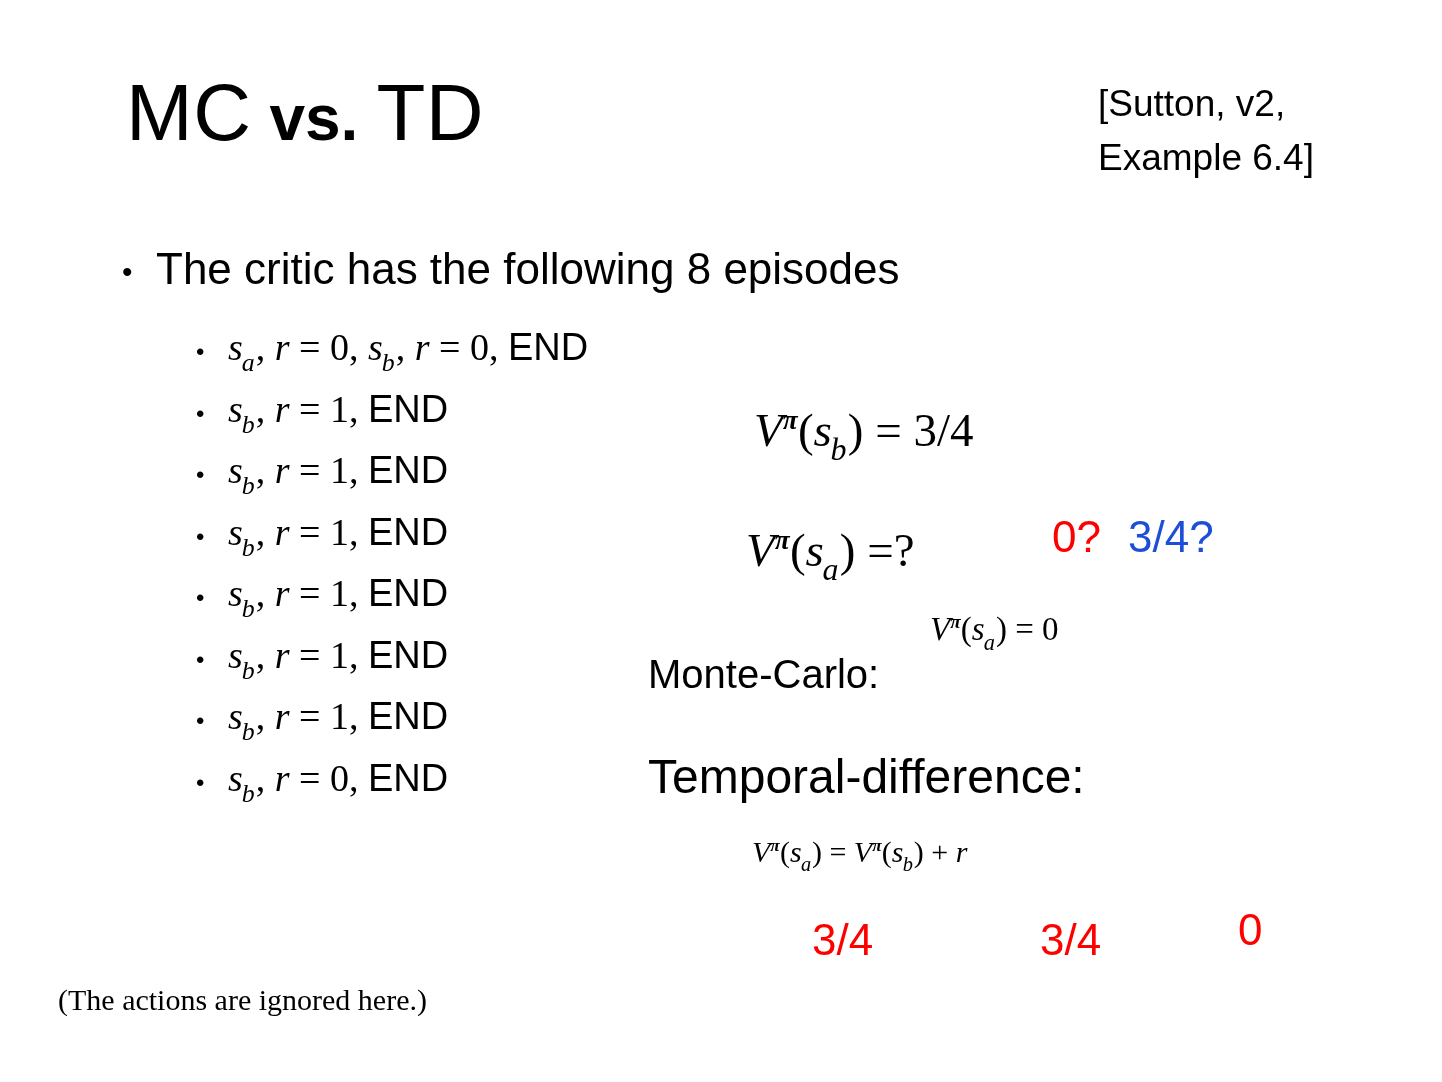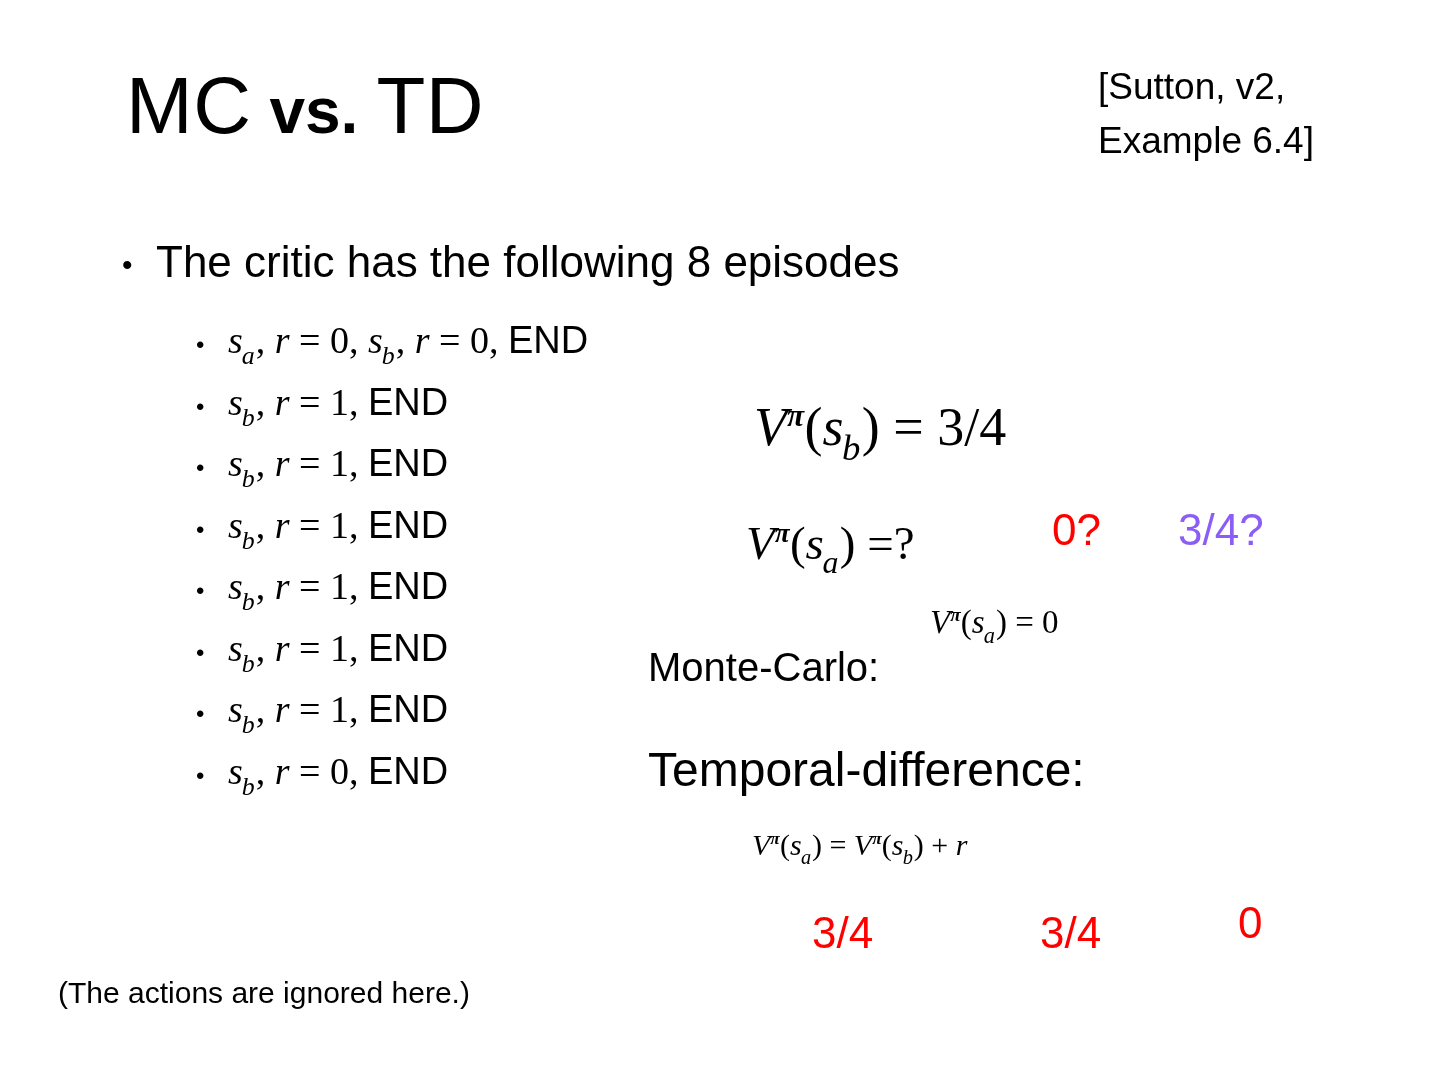--- a/index.html
+++ b/index.html
@@ -11,21 +11,21 @@
   body {
     width: 1442px;
     height: 1082px;
     position: relative;
     overflow: hidden;
     font-family: "Liberation Sans", sans-serif;
     color: #000000;
   }
 
   
-  .abs { position: absolute; white-space: nowrap; }
+  .abs { position: absolute; white-space: nowrap; margin-top: 7px; }
 
   
   .math {
     font-family: "Liberation Serif", "DejaVu Serif", serif;
     font-style: italic;
     color: #000000;
   }
   .math .up {           
     font-style: normal;
   }
@@ -61,21 +61,21 @@
   #title .vs {
     font-weight: bold;
     font-size: 64px;
     letter-spacing: 0px;
   }
   #title .sp { display: inline-block; width: 18px; }
 
   
   #citation {
     left: 1098px;
-    top: 60px;
+    top: 70px;
     font-size: 37px;
     line-height: 54px;
     white-space: normal;
     width: 300px;
   }
 
   
   #lead-bullet {
     left: 122px;
     top: 234px;
@@ -103,40 +103,41 @@
   .ep-dot {
     width: 32px;
     font-size: 24px;
     line-height: 1;
     flex: 0 0 auto;
     color: #000;
   }
   .ep-text { font-size: 38px; }
 
   
-  #eq-vb  { left: 754px;  top: 396px; font-size: 54px; }
+  #eq-vb  { left: 754px;  top: 396px; font-size: 47px; }
   #eq-va  { left: 746px;  top: 516px; font-size: 47px; }
   #q0     { left: 1052px; top: 505px; font-size: 44px; color: #FF0000; }
-  #q34    { left: 1178px; top: 505px; font-size: 44px; color: #8b5cf6; }
+  #q34    { left: 1128px; top: 505px; font-size: 44px; color: #1d4ed8; }
 
   #mc-label { left: 648px; top: 645px; font-size: 40px; }
   #mc-eq    { left: 930px; top: 604px; font-size: 33px; }
 
   #td-label { left: 648px; top: 742px; font-size: 48px; }
   #td-eq    { left: 752px; top: 828px; font-size: 30px; }
 
   #td-a  { left: 812px;  top: 908px; font-size: 44px; color: #FF0000; }
   #td-b  { left: 1040px; top: 908px; font-size: 44px; color: #FF0000; }
   #td-r  { left: 1238px; top: 898px; font-size: 44px; color: #FF0000; }
 
   
   #footnote {
     left: 58px;
     top: 976px;
     font-size: 30px;
+    font-family: Liberation Serif, serif;
   }
 </style>
 </head>
 <body>
 
 <div class="abs" id="title">
   <span>MC</span><span class="sp"></span><span class="vs">vs.</span><span class="sp"></span><span>TD</span>
 </div>
 
 <div class="abs" id="citation">[Sutton, v2, Example 6.4]</div>

